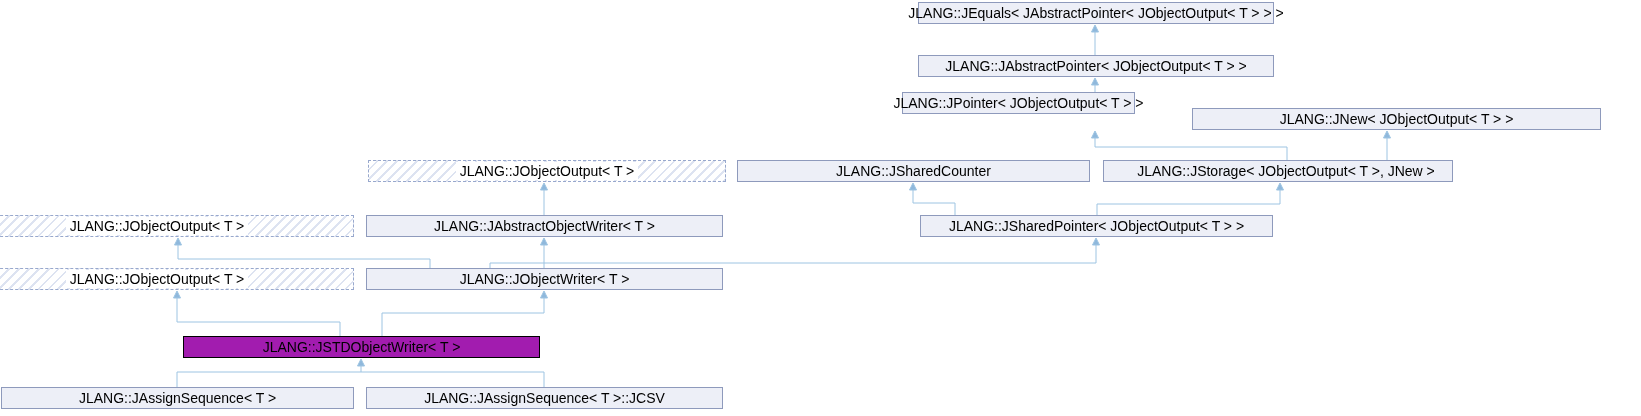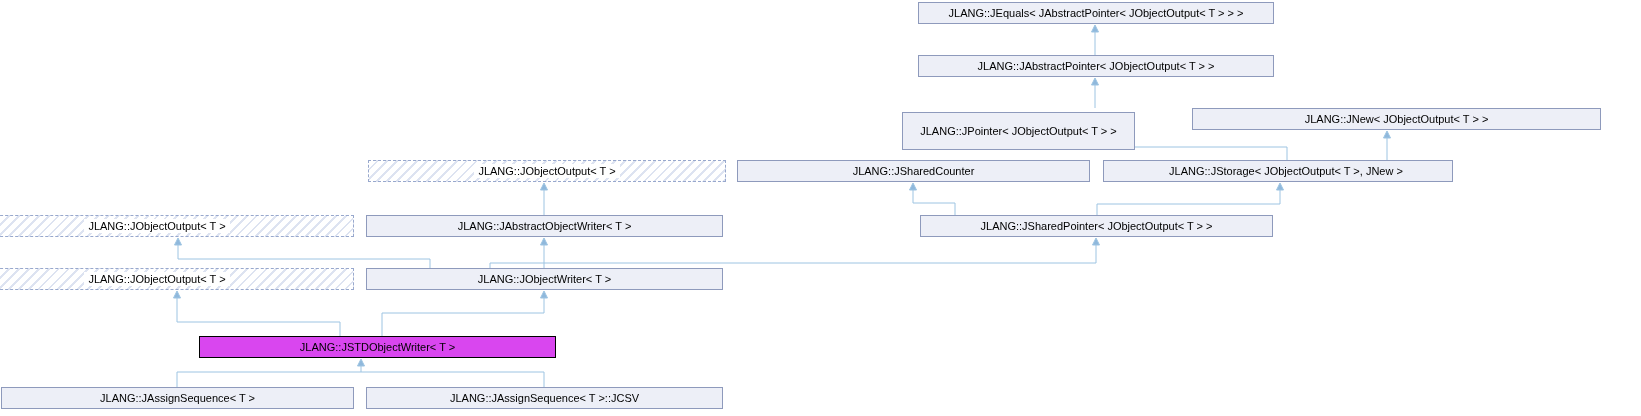--- a/index.html
+++ b/index.html
@@ -9,37 +9,36 @@
     overflow:hidden;
     background:#ffffff;
     font-family:"Liberation Sans", sans-serif;
   }
   .node{
     position:absolute;
     box-sizing:border-box;
     display:flex;
     align-items:center;
     justify-content:center;
-    font-size:11px;
+    font-size:14px;
     color:#000;
     white-space:nowrap;
     z-index:2;
   }
   .node.solid{
     background:#edeff7;
     border:1px solid #8e9abc;
   }
   .node.dashed{
     background:repeating-linear-gradient(135deg,#ffffff 0px,#ffffff 5px,#dde3f1 5px,#dde3f1 7px);
     border:1px dashed #98a8cd;
   }
   .node.current{
-    background:#d946ef;
+    background:#a21caf;
     border:1px solid #000000;
-    margin-left:16px;
   }
   .node.dashed .node-label{
     background:#ffffff;
     padding:1px 4px;
   }
   #edges{
     position:absolute;
     left:0;top:0;
     z-index:1;
   }
@@ -76,21 +75,21 @@
       <polyline points="177,387 177,372 544,372 544,387" fill="none" stroke="#9dc4e2" stroke-width="1"></polyline>
       <polyline points="361,372 361,365" fill="none" stroke="#9dc4e2" stroke-width="1"></polyline>
       <polygon points="361,359 357.5,366 364.5,366" fill="#8fb8dc" stroke="#9dc4e2" stroke-width="1"></polygon>
     </svg>
 <div class="node solid" style="left: 918px; top: 2px; width: 356px; height: 22px;">
       <span class="node-label">JLANG::JEquals&lt; JAbstractPointer&lt; JObjectOutput&lt; T &gt; &gt; &gt;</span>
     </div>
     <div class="node solid" style="left: 918px; top: 55px; width: 356px; height: 22px;">
       <span class="node-label">JLANG::JAbstractPointer&lt; JObjectOutput&lt; T &gt; &gt;</span>
     </div>
-    <div class="node solid" style="left: 902px; top: 112px; width: 233px; height: 38px;">
+    <div class="node solid" style="left: 902px; top: 92px; width: 233px; height: 22px;">
       <span class="node-label">JLANG::JPointer&lt; JObjectOutput&lt; T &gt; &gt;</span>
     </div>
     <div class="node solid" style="left: 1192px; top: 108px; width: 409px; height: 22px;">
       <span class="node-label">JLANG::JNew&lt; JObjectOutput&lt; T &gt; &gt;</span>
     </div>
     <div class="node dashed" style="left: 368px; top: 160px; width: 358px; height: 22px;">
       <span class="node-label">JLANG::JObjectOutput&lt; T &gt;</span>
     </div>
     <div class="node solid" style="left: 737px; top: 160px; width: 353px; height: 22px;">
       <span class="node-label">JLANG::JSharedCounter</span>

